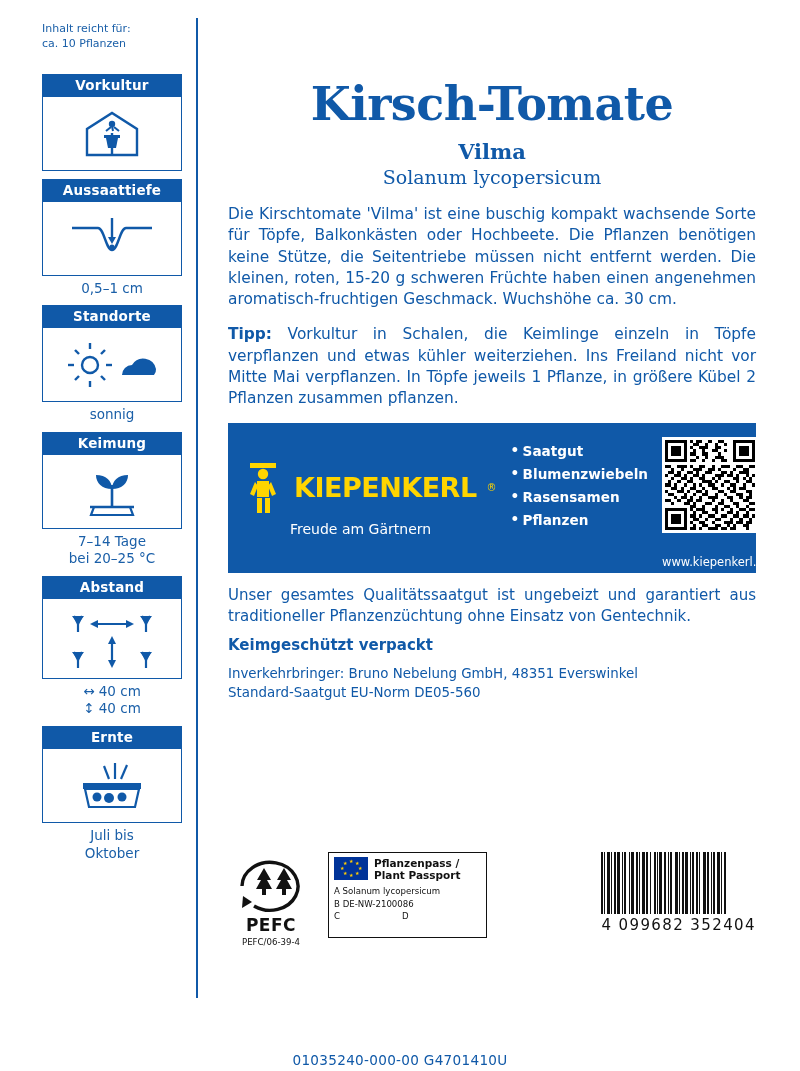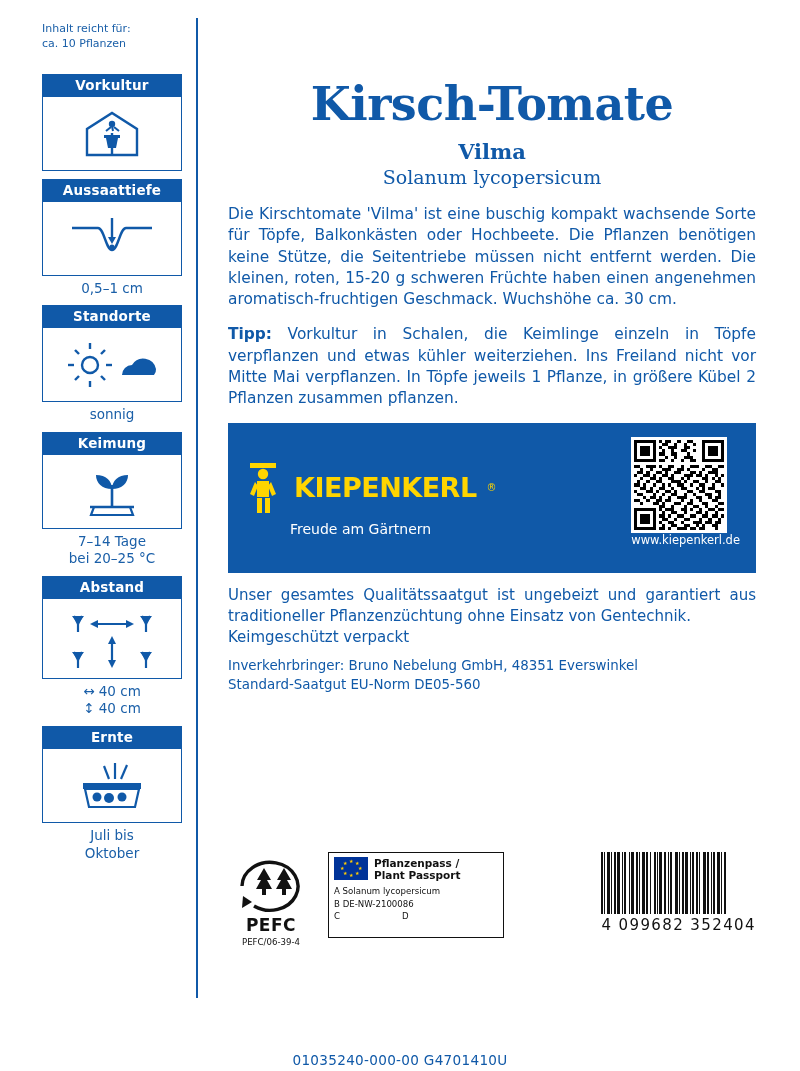--- a/index.html
+++ b/index.html
@@ -92,44 +92,44 @@
     font-weight:bold;
   }
   .brand-list li:before {
     content:"•"; position:absolute; left:0; top:-1px; color:#fff;
   }
   .qr-wrap { margin-left:auto; text-align:center; }
   .qr {
     width:96px; height:96px; background:#fff; padding:3px;
   }
   .qr svg { display:block; }
-  .qr-url { font-size:11.5px; color:#fff; margin-top:0; }
+  .qr-url { font-size:11.5px; color:#fff; margin-top:22px; }
 
   
   .quality {
     font-size:15px; line-height:1.38; color:#1059a8; margin-top:12px;
     text-align:justify;
   }
-  .quality b { display:block; font-weight:normal; margin-top:0; }
+  .quality b { display:block; font-weight:bold; margin-top:8px; }
   .distributor {
     font-size:13.4px; line-height:1.4; color:#1059a8; margin-top:10px;
   }
 
   
   .cert-row {
     position:absolute; left:228px; top:852px; width:528px;
     display:flex; align-items:flex-start; gap:14px;
   }
   .pefc { width:86px; text-align:center; color:#111; }
   .pefc-mark { width:74px; height:62px; margin:0 auto; }
   .pefc-word { font-size:17px; font-weight:bold; letter-spacing:.5px; color:#111; margin-top:1px; }
   .pefc-code { font-size:8.6px; color:#111; margin-top:2px; }
 
   .passport {
-    border:1.4px solid #111; width:176px; height:86px; color:#111;
+    border:1.4px solid #111; width:159px; height:86px; color:#111;
     display:flex; flex-direction:column;
   }
   .passport-top { display:flex; gap:6px; padding:4px 5px 2px 5px; }
   .eu-flag {
     width:34px; height:23px; background:#003399; position:relative; flex:none;
   }
   .eu-flag .star {
     position:absolute; color:#ffcc00; font-size:5px; line-height:5px;
   }
   .passport-title { font-size:10.5px; font-weight:bold; line-height:1.15; color:#111; }
@@ -327,20 +327,26 @@
               <path d="M13 39 h5 v15 h-5 z"></path>
               <path d="M21 39 h5 v15 h-5 z"></path>
             </g>
           </svg>
           <span class="logo-word">KIEPENKERL</span>
           <span class="logo-reg">®</span>
         </div>
         <div class="logo-sub">Freude am Gärtnern</div>
       </div>
 
+      <ul class="brand-list">
+        <li>Saatgut</li>
+        <li>Blumenzwiebeln</li>
+        <li>Rasensamen</li>
+        <li>Pflanzen</li>
+      </ul>
 
       <div class="qr-wrap">
         <div class="qr">
           <svg width="90" height="90" viewBox="0 0 29 29" shape-rendering="crispEdges">
             <rect width="29" height="29" fill="#fff"></rect>
             <g fill="#000">
               <rect x="0" y="0" width="7" height="1"></rect>
                 <rect x="0" y="6" width="7" height="1"></rect>
               <rect x="0" y="0" width="1" height="7"></rect>
                 <rect x="6" y="0" width="1" height="7"></rect>

